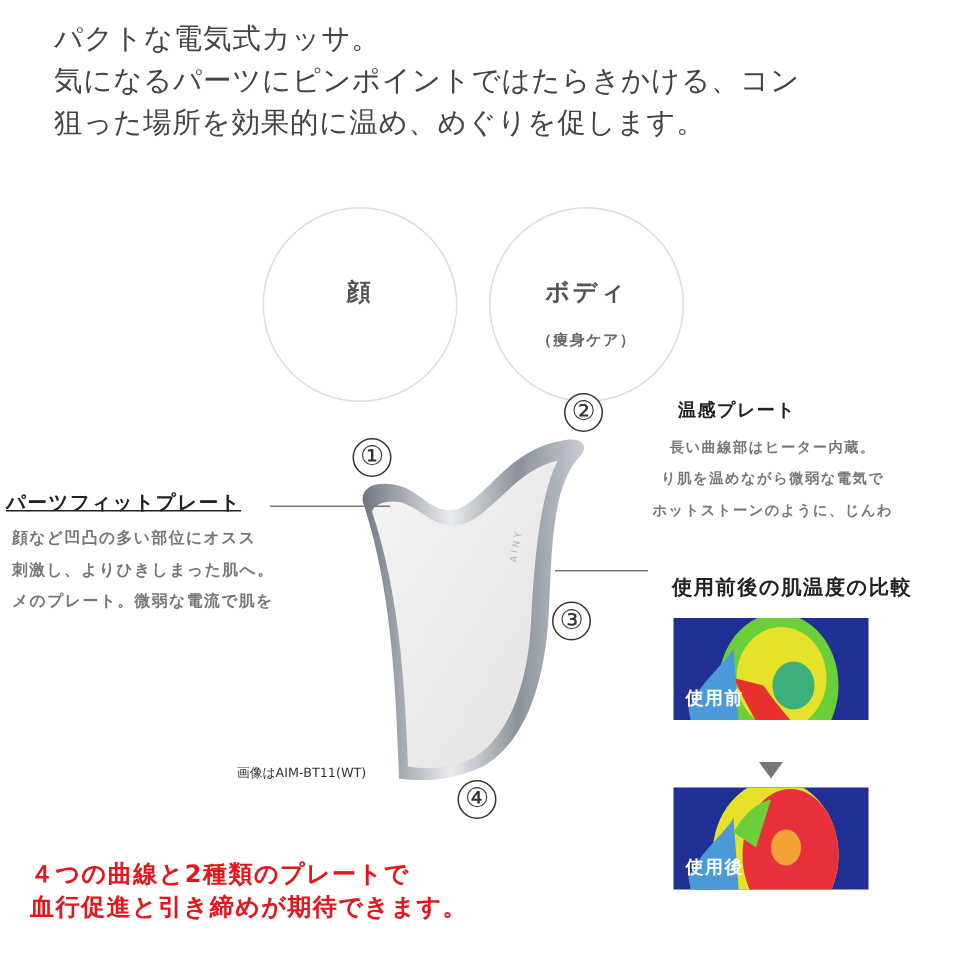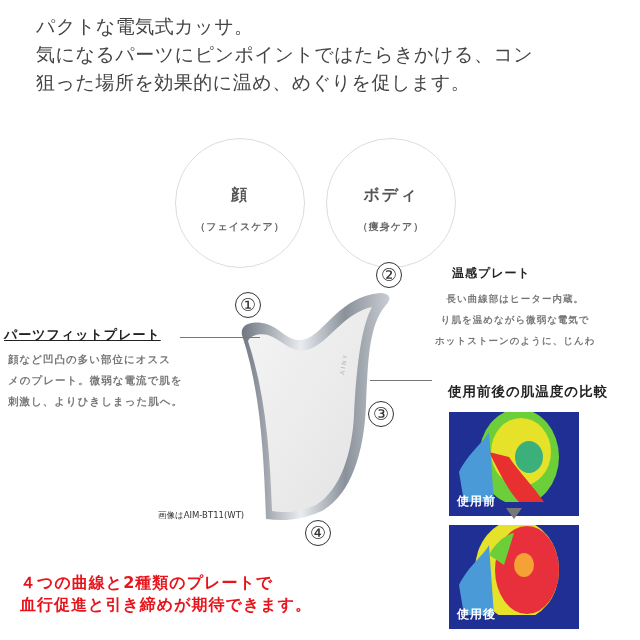--- a/index.html
+++ b/index.html
@@ -31,40 +31,39 @@
   .compare-title { left: 448px; top: 383px; font-size: 13.5px; }
 
   .desc { position: absolute; font-size: 10.5px; line-height: 21px; color: #777; font-weight: bold; letter-spacing: 1px; white-space: nowrap; }
   .parts-desc { left: 8px; top: 349px; }
   .warm-desc { left: 435px; top: 288px; font-size: 9.5px; text-align: center; }
 
   .model-caption { position: absolute; left: 158px; top: 510px; font-size: 8.5px; color: #333; white-space: nowrap; }
 
   .device { position: absolute; left: 240px; top: 285px; width: 160px; height: 240px; }
 
-  .thermo { position: absolute; left: 449px; width: 130px; height: 104px; background: #1f2f94; overflow: hidden; }
+  .thermo { position: absolute; left: 449px; width: 130px; height: 68px; background: #1f2f94; overflow: hidden; }
   .thermo-before { top: 412px; }
   .thermo-after { top: 525px; }
   .thermo .lbl { position: absolute; left: 8px; bottom: 6px; color: #fff; font-weight: bold; font-size: 12px; letter-spacing: 1px; }
   .arrow-down { position: absolute; left: 506px; top: 508px; width: 0; height: 0; border-left: 8px solid transparent; border-right: 8px solid transparent; border-top: 11px solid #777; }
 
   .promo { position: absolute; left: 20px; top: 572px; color: #e8141b; font-weight: bold; font-size: 16px; line-height: 22px; letter-spacing: 1px; white-space: nowrap; }
 </style>
 </head>
 <body>
 
 <div class="intro">
   <p>パクトな電気式カッサ。</p>
   <p>気になるパーツにピンポイントではたらきかける、コン</p>
   <p>狙った場所を効果的に温め、めぐりを促します。</p>
 </div>
 
 <div class="circle c-face">
   <div class="main">顔</div>
-  <div class="sub">（フェイスケア）</div>
 </div>
 <div class="circle c-body">
   <div class="main">ボディ</div>
   <div class="sub">（痩身ケア）</div>
 </div>
 
 <svg class="device" viewBox="0 0 160 240">
   <defs>
     <linearGradient id="chrome" x1="0" y1="0" x2="1" y2="0">
       <stop offset="0" stop-color="#6f7680"></stop>
@@ -86,22 +85,22 @@
 <div class="line l2"></div>
 
 <div class="num n1">①</div>
 <div class="num n2">②</div>
 <div class="num n3">③</div>
 <div class="num n4">④</div>
 
 <div class="h-label parts-title">パーツフィットプレート</div>
 <div class="desc parts-desc">
   <div>顔など凹凸の多い部位にオスス</div>
+  <div>刺激し、よりひきしまった肌へ。</div>
   <div>メのプレート。微弱な電流で肌を</div>
-  <div>刺激し、よりひきしまった肌へ。</div>
 </div>
 
 <div class="h-label warm-title">温感プレート</div>
 <div class="desc warm-desc">
   <div>長い曲線部はヒーター内蔵。</div>
   <div>り肌を温めながら微弱な電気で</div>
   <div>ホットストーンのように、じんわ</div>
 </div>
 
 <div class="model-caption">画像はAIM-BT11(WT)</div>

